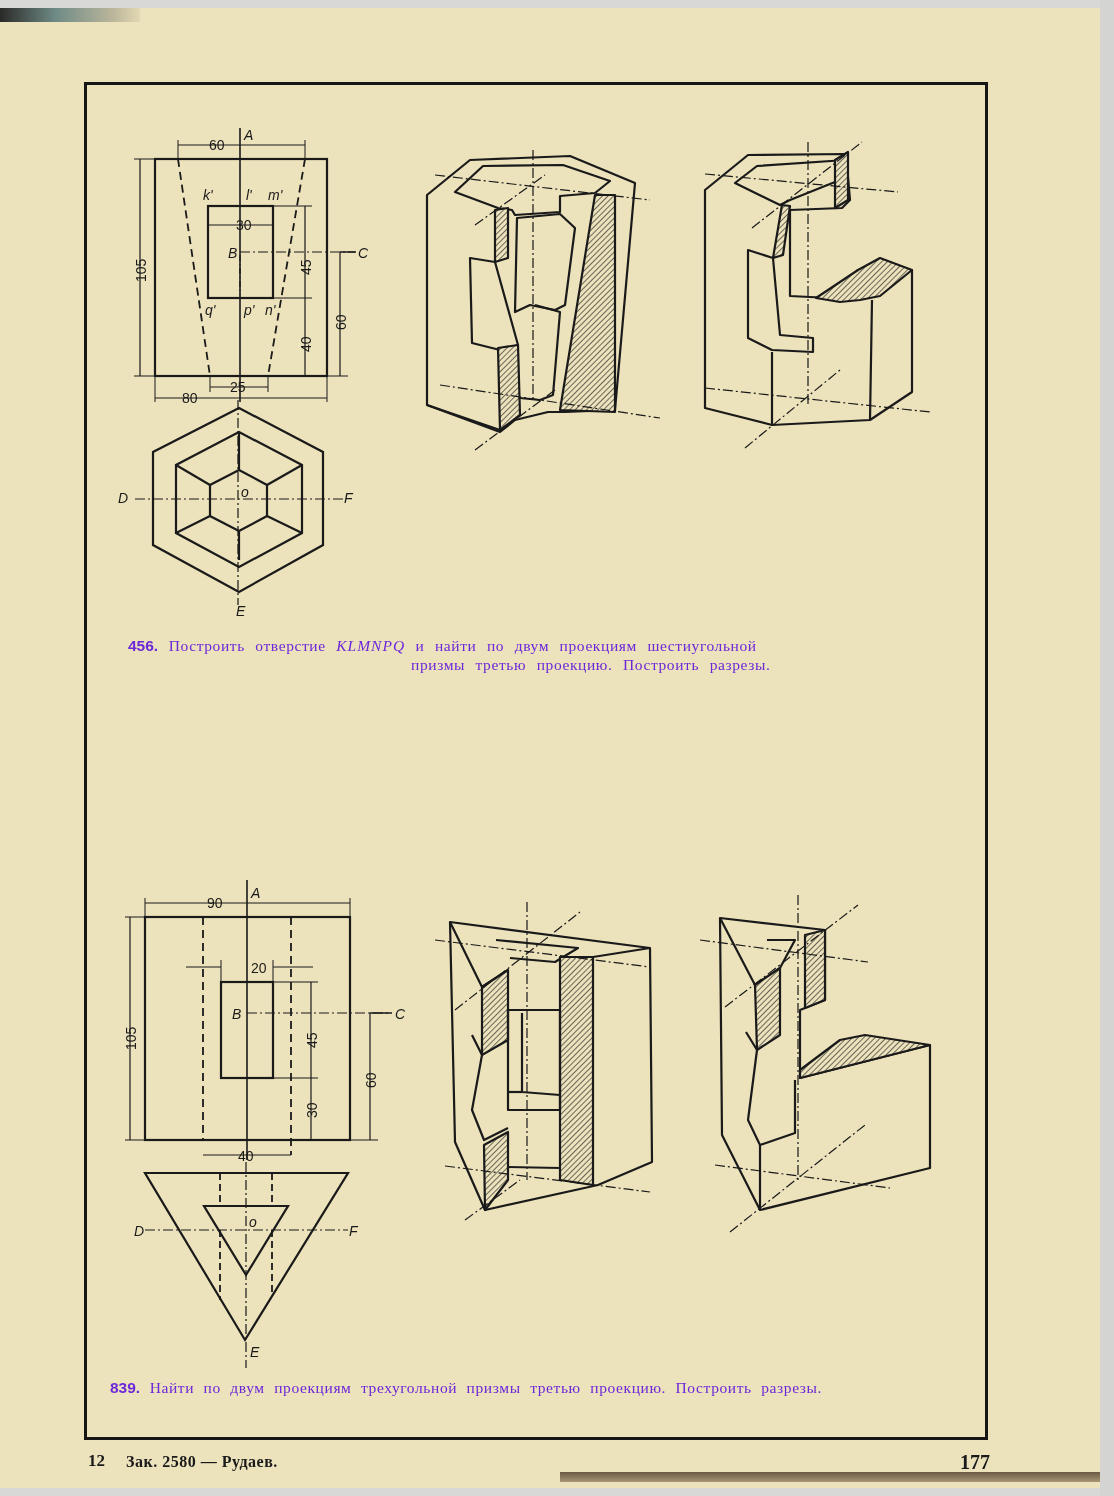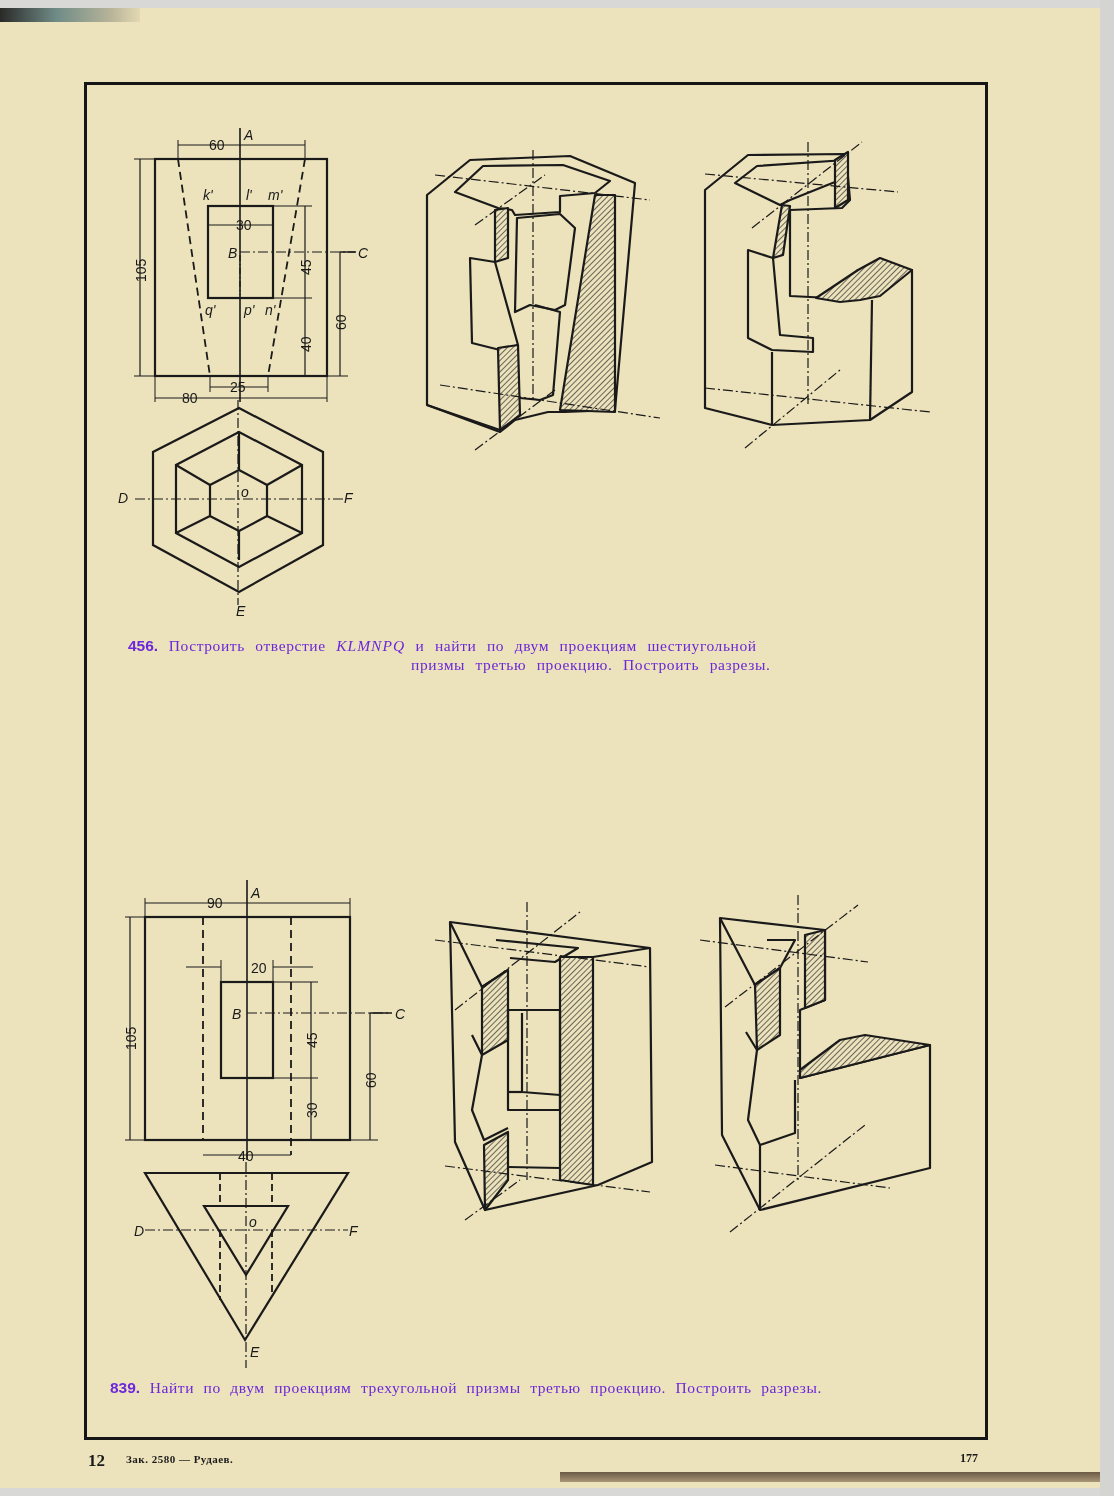--- a/index.html
+++ b/index.html
@@ -255,14 +255,14 @@
 <div class="caption" style="left:367px; top:656px;margin-left:44px;">
   <span>призмы третью проекцию. Построить разрезы.</span>
 </div>
 
 <div class="caption" style="left:110px; top:1379px; word-spacing:5px;">
   <b>839.</b>
   <span>Найти по двум проекциям трехугольной призмы третью проекцию. Построить разрезы.</span>
 </div>
 
 <div class="footer" style="left:88px; top:1451px; font-size:17px; font-weight:bold;">12</div>
-<div class="footer" style="left:126px; top:1453px; font-size:11px; font-weight:bold; letter-spacing:0.5px;">Зак. 2580 — Рудаев.</div>
-<div class="footer" style="left:960px; top:1451px; font-size:12px; font-weight:bold;">177</div>
+<div class="footer" style="left:126px; top:1453px; font-size:16px; font-weight:bold; letter-spacing:0.5px;">Зак. 2580 — Рудаев.</div>
+<div class="footer" style="left:960px; top:1451px; font-size:20px; font-weight:bold;">177</div>
 
 </body></html>

